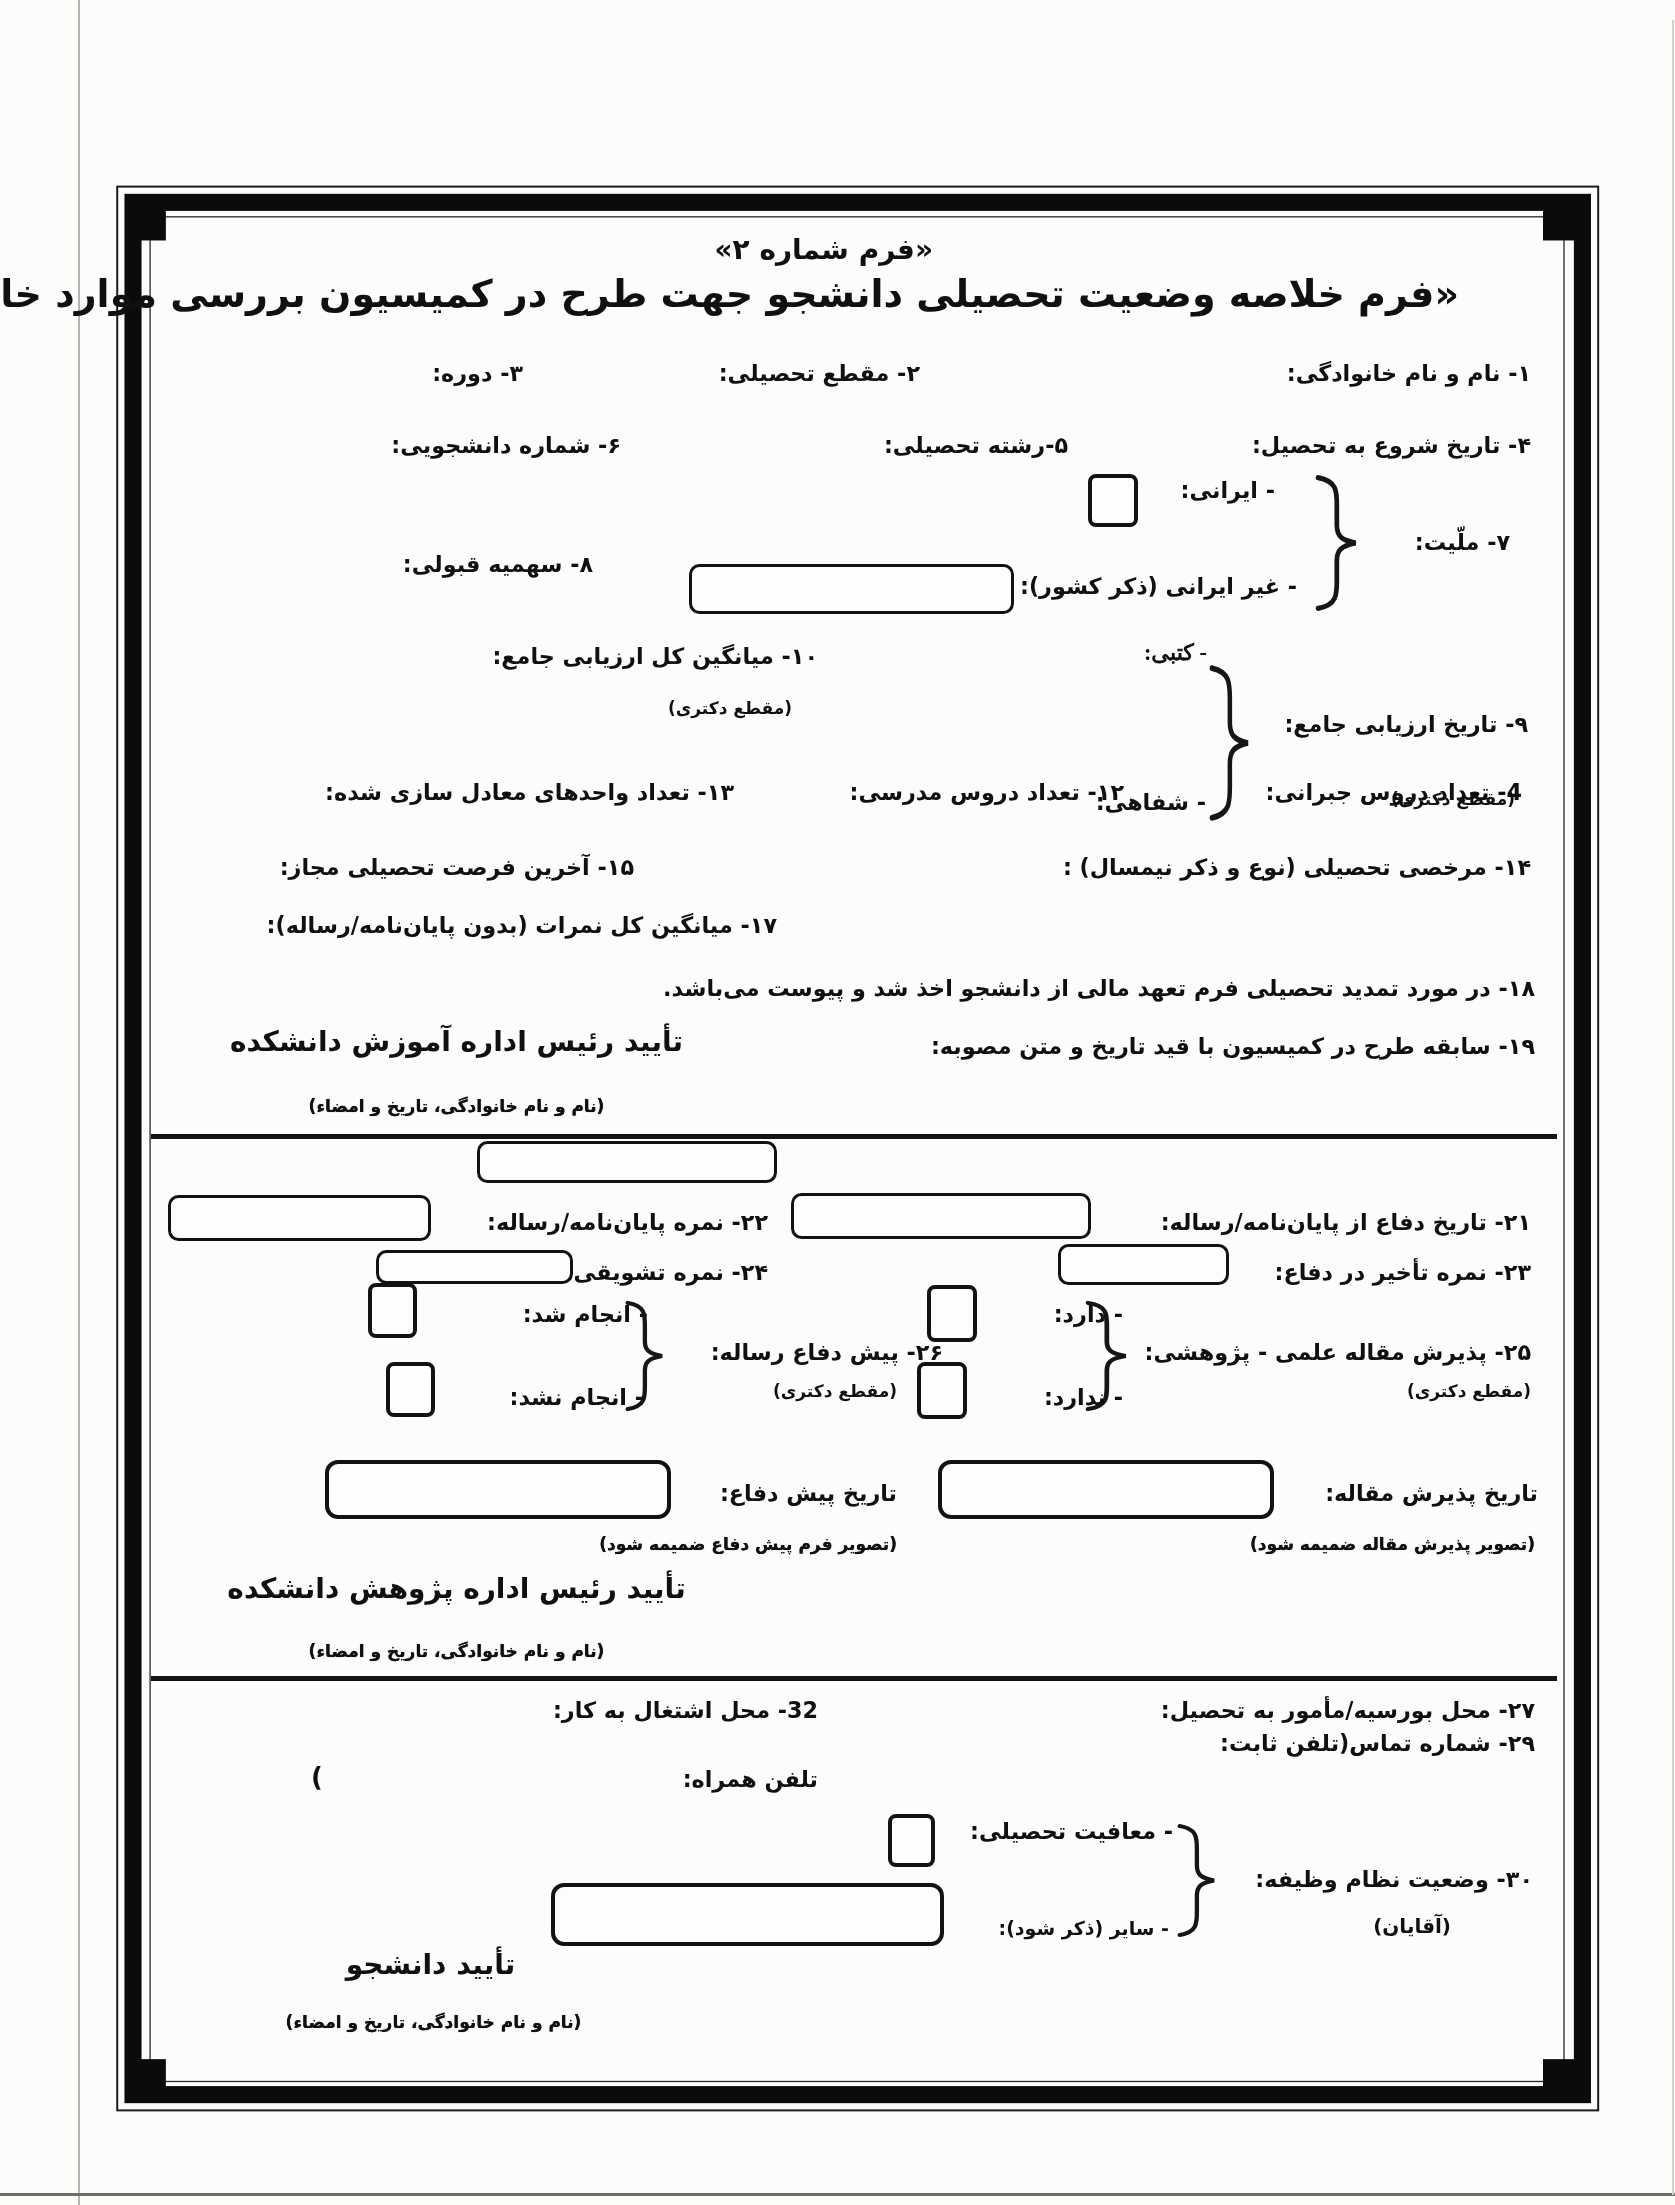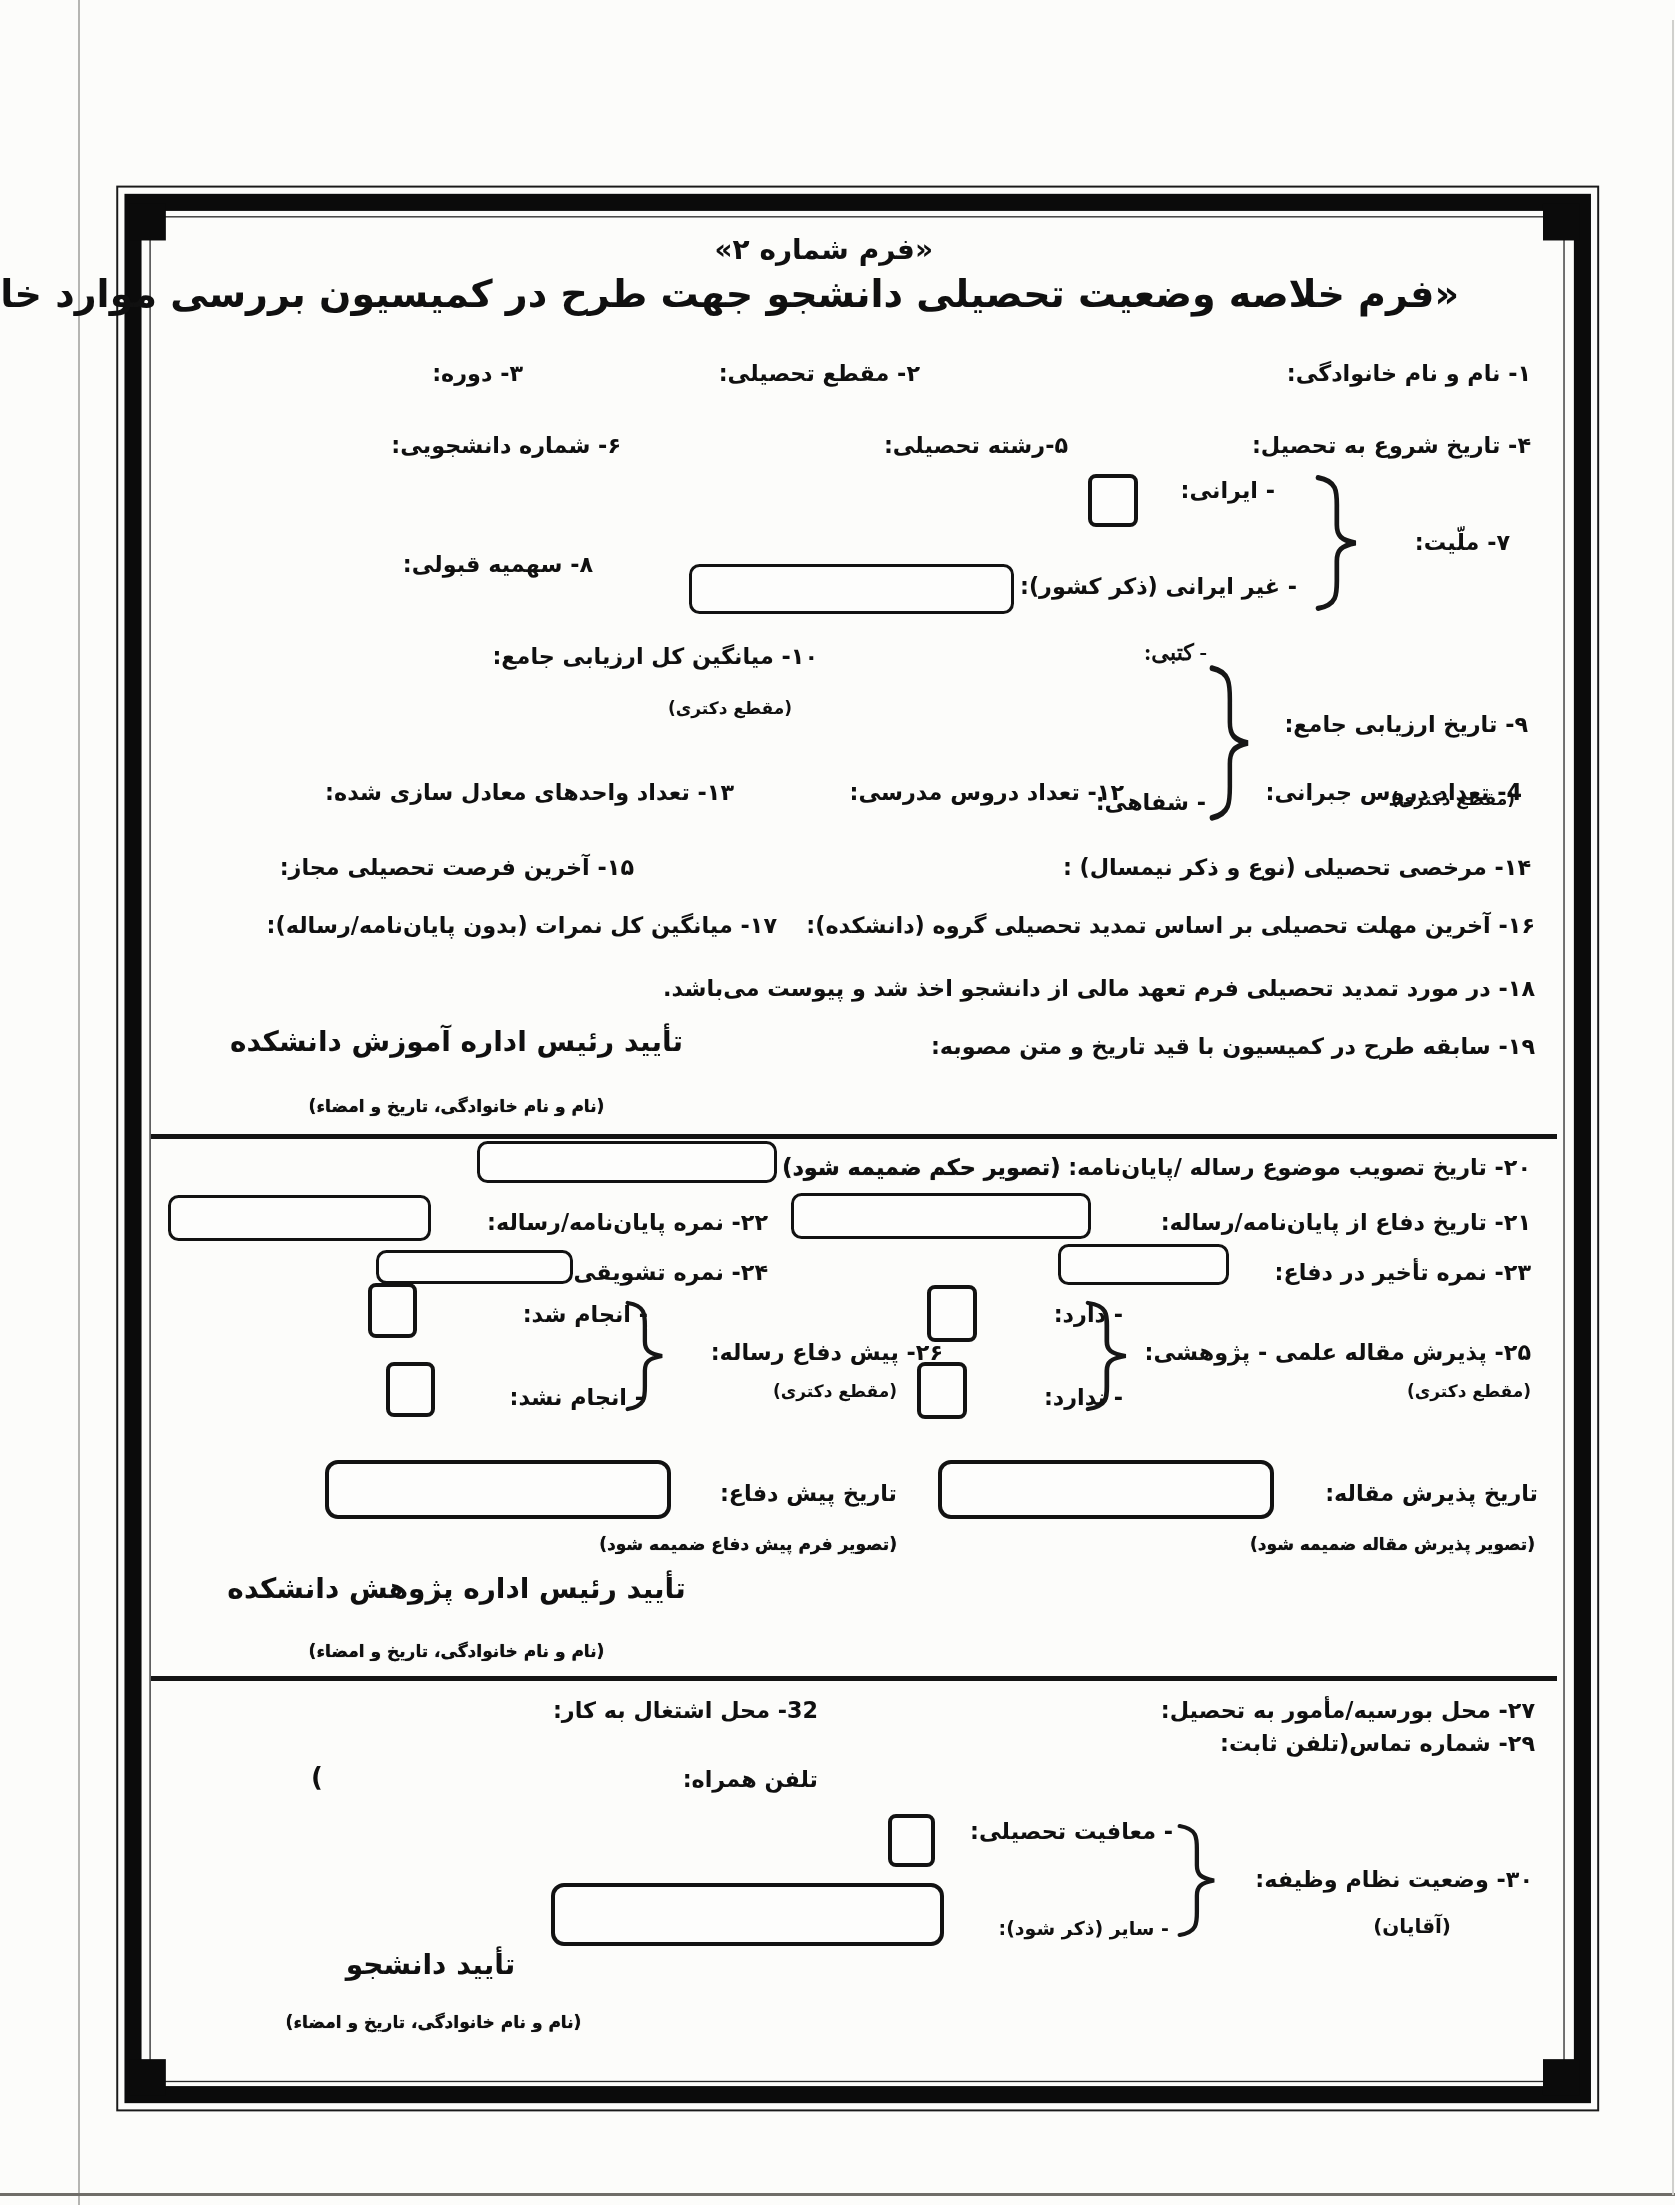--- a/index.html
+++ b/index.html
@@ -91,36 +91,31 @@
   <div class="lbl sm" style="right:161px;top:789px;">(مقطع دکتری)</div>
   <div class="lbl" style="right:470px;top:789px;">- شفاهی:</div>
 
   <div class="lbl" style="right:154px;top:779px;">4- تعداد دروس جبرانی:</div>
   <div class="lbl" style="right:552px;top:779px;">۱۲- تعداد دروس مدرسی:</div>
   <div class="lbl" style="right:942px;top:779px;">۱۳- تعداد واحدهای معادل سازی شده:</div>
 
   <div class="lbl" style="right:145px;top:854px;">۱۴- مرخصی تحصیلی (نوع و ذکر نیمسال) :</div>
   <div class="lbl" style="right:1042px;top:854px;">۱۵- آخرین فرصت تحصیلی مجاز:</div>
 
-  <div class="lbl" style="right:141px;top:912px;">۱۶- آخرین مهلت تحصیلی بر اساس تمدید تحصیلی گروه (دانشکده):</div>
   <div class="lbl" style="right:899px;top:912px;">۱۷- میانگین کل نمرات (بدون پایان‌نامه/رساله):</div>
 
   <div class="lbl" style="right:141px;top:975px;">۱۸- در مورد تمدید تحصیلی فرم تعهد مالی از دانشجو اخذ شد و پیوست می‌باشد.</div>
 
   <div class="lbl" style="right:141px;top:1033px;">۱۹- سابقه طرح در کمیسیون با قید تاریخ و متن مصوبه:</div>
   <div class="lbl big center" style="left:210px;top:1025px;width:493px;">تأیید رئیس اداره آموزش دانشکده</div>
   <div class="lbl sm xb center" style="left:292px;top:1096px;width:329px;">(نام و نام خانوادگی، تاریخ و امضاء)</div>
 
   <div class="divider" style="left:151px;top:1134px;width:1406px;"></div>
 
   <div class="field" style="left:477px;top:1141px;width:300px;height:42px;"></div>
-  <div class="lbl" style="right:145px;top:1154px;">
-    <span>۲۰- تاریخ تصویب موضوع رساله /پایان‌نامه:</span>
-    <span class="xb">(تصویر حکم ضمیمه شود)</span>
-  </div>
 
   <div class="field" style="left:791px;top:1193px;width:300px;height:46px;"></div>
   <div class="lbl" style="right:145px;top:1209px;">۲۱- تاریخ دفاع از پایان‌نامه/رساله:</div>
   <div class="lbl" style="right:908px;top:1209px;">۲۲- نمره پایان‌نامه/رساله:</div>
   <div class="field" style="left:168px;top:1195px;width:263px;height:46px;"></div>
 
   <div class="lbl" style="right:145px;top:1259px;">۲۳- نمره تأخیر در دفاع:</div>
   <div class="field" style="left:1058px;top:1244px;width:171px;height:41px;"></div>
   <div class="lbl" style="right:908px;top:1259px;">۲۴- نمره تشویقی:</div>
   <div class="field" style="left:376px;top:1250px;width:197px;height:34px;"></div>

